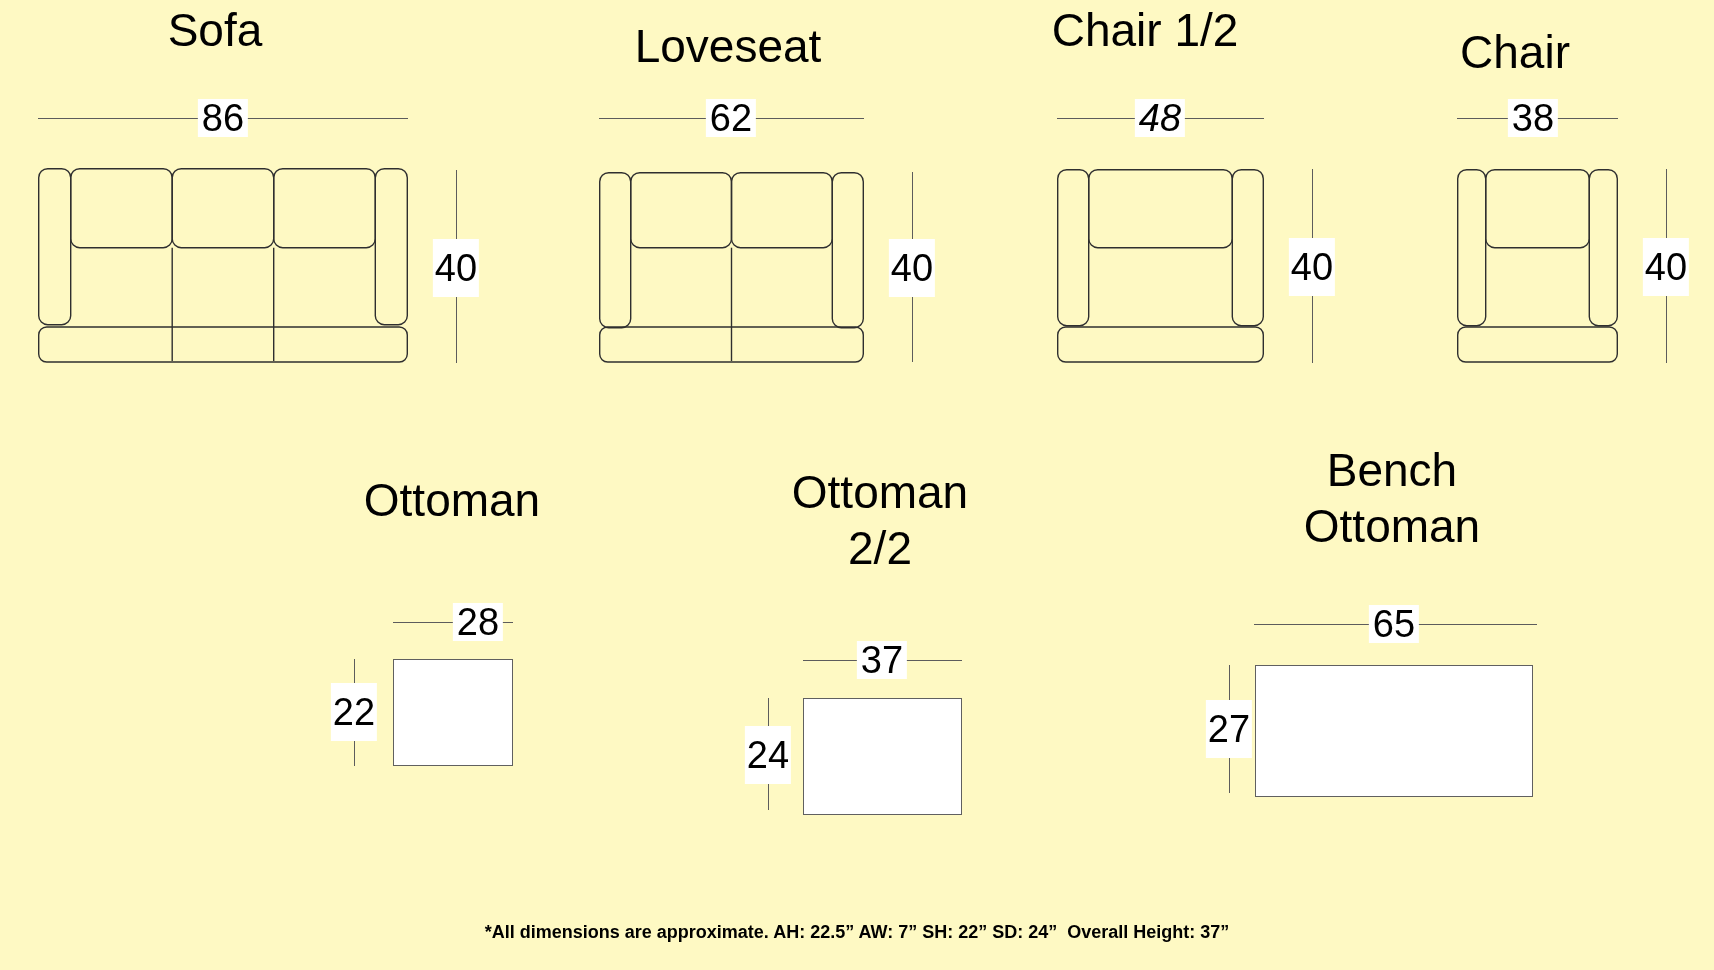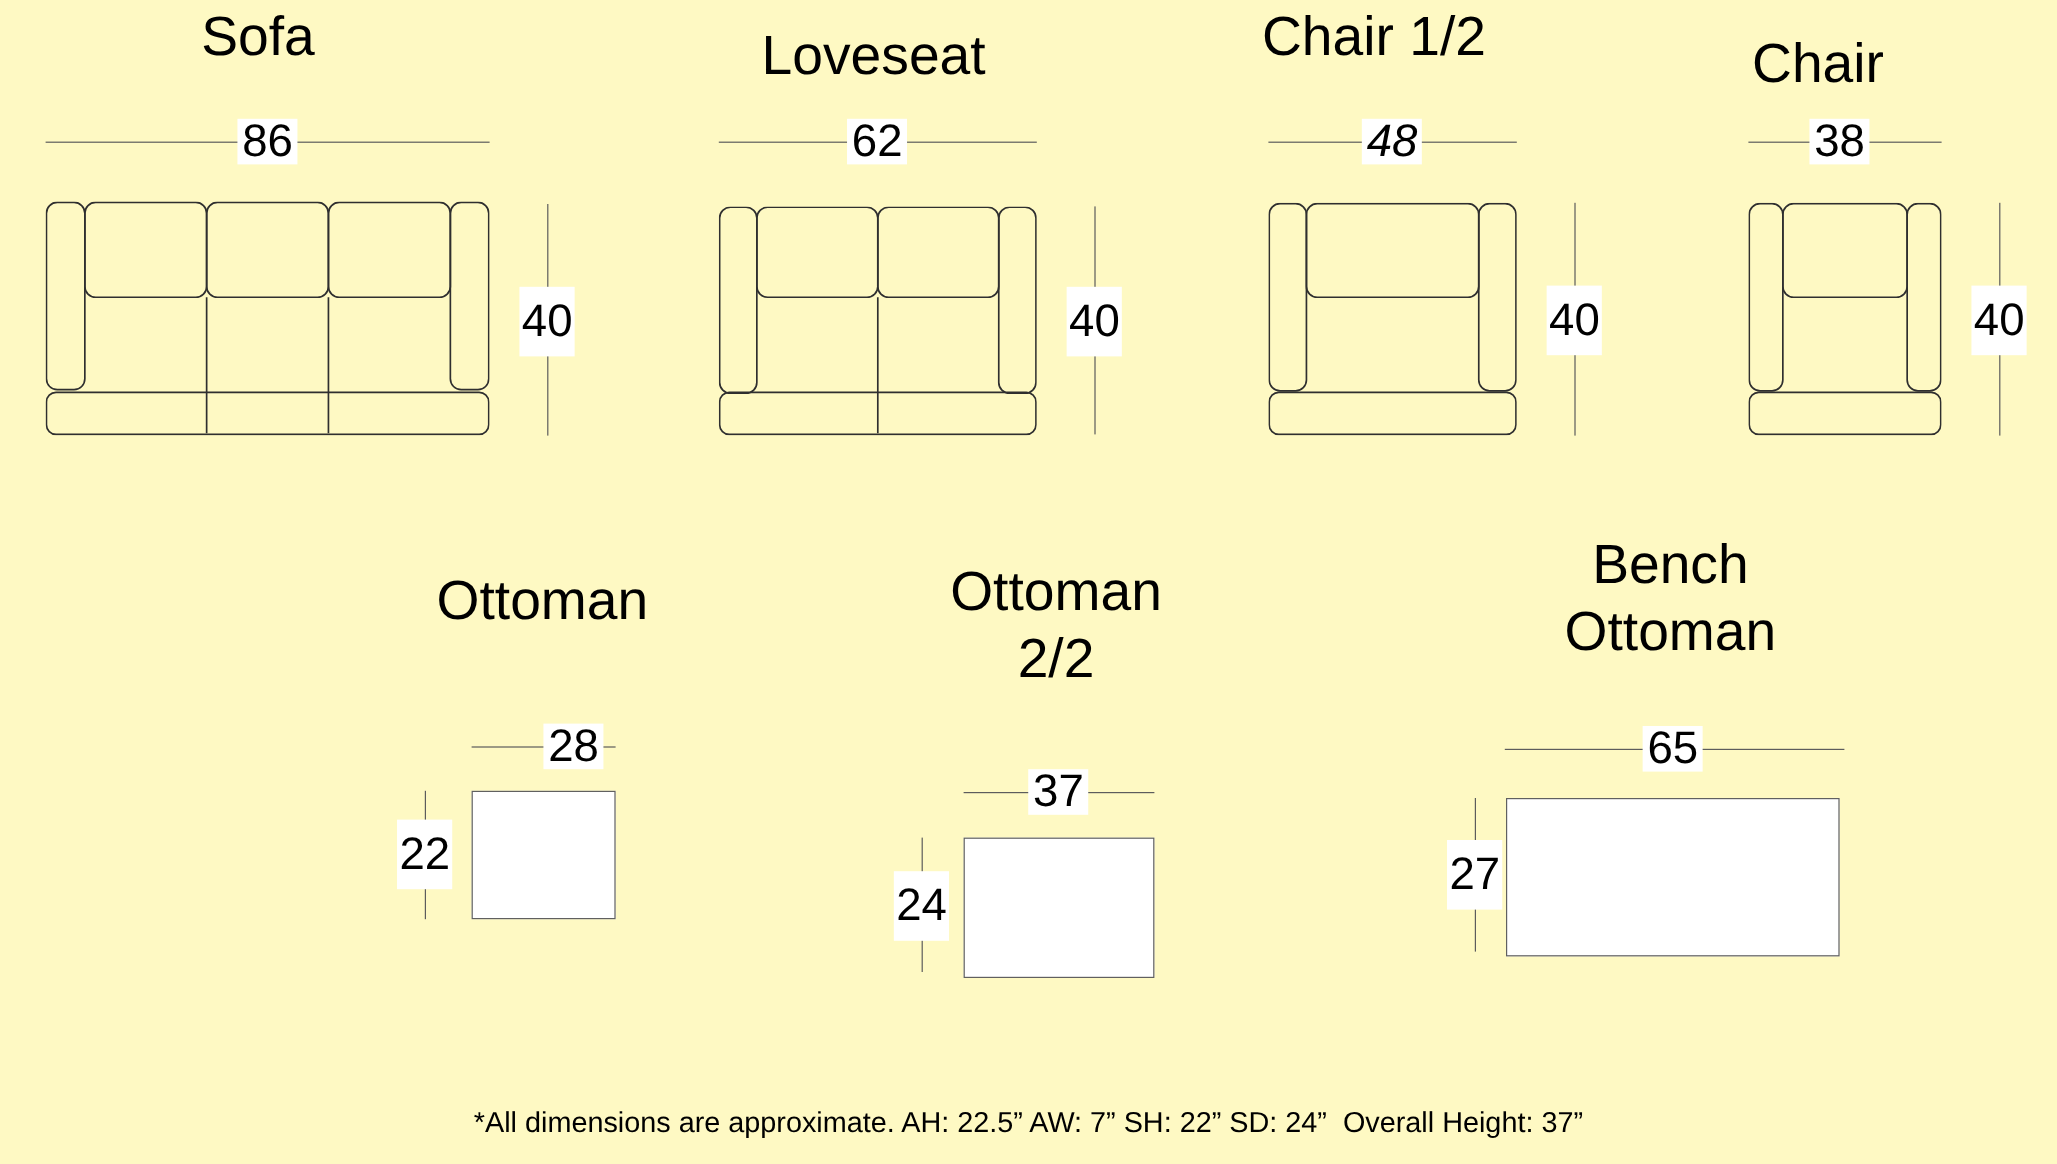--- a/index.html
+++ b/index.html
@@ -23,21 +23,21 @@
   }
   .dim-num.v { padding:10px 2px; }
 
   .svgbody { position:absolute; z-index:1; }
   .svgbody g { fill:none; stroke:#2f2f2f; stroke-width:1.4px; }
 
   .box { position:absolute; border:1.5px solid #606060; background:#fff; z-index:1; }
 
   .footnote {
     position:absolute; left:0; right:0; top:922px; text-align:center;
-    font-size:24px; font-weight:400; white-space:pre;
+    font-size:18px; font-weight:700; white-space:pre;
   }
 </style>
 </head>
 <body>
 
 <div class="canvas">
 
   <div>
     <div class="title" style="left:215px; top:2px;">
         <span class="tline">Sofa</span>

